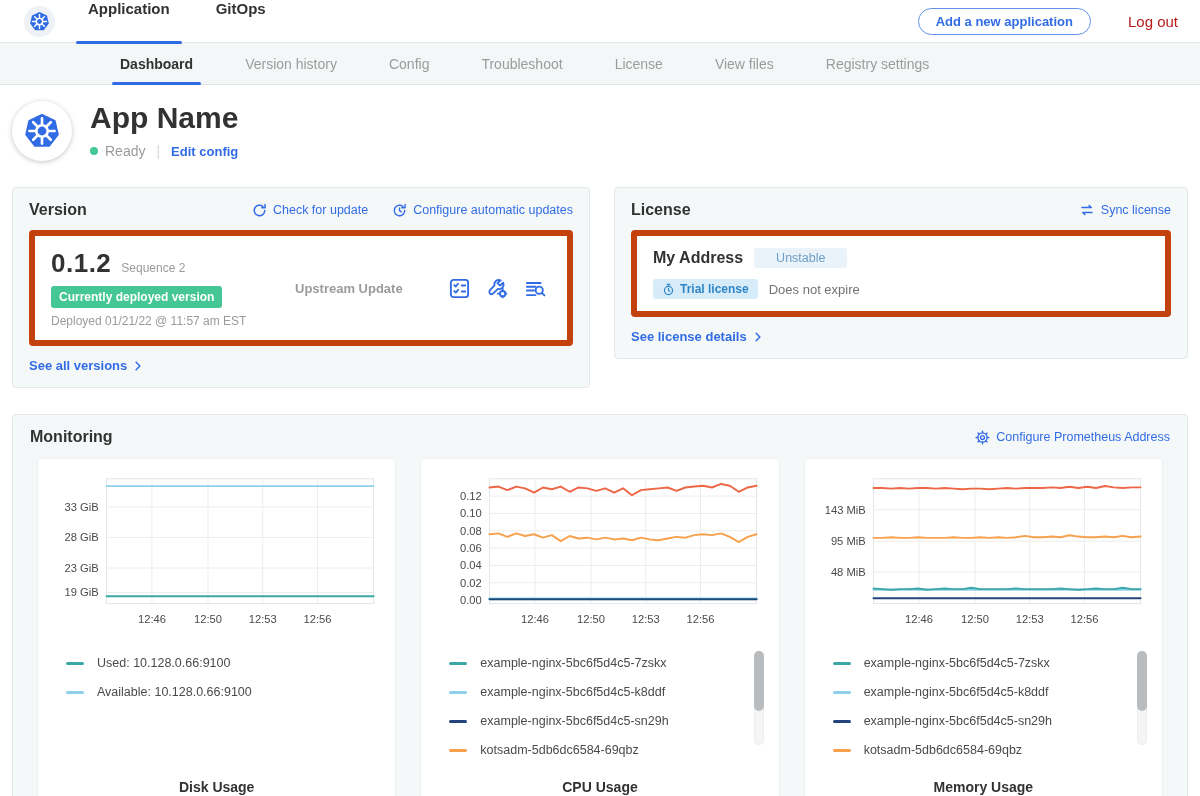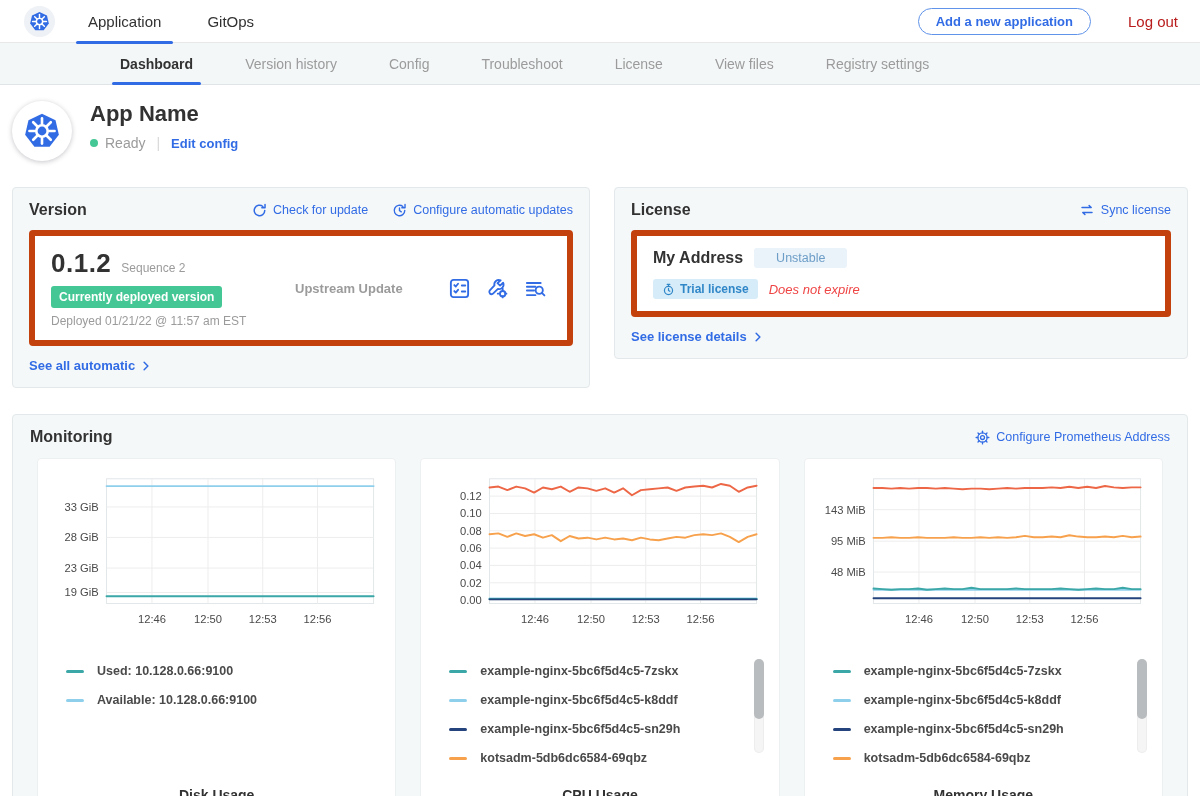--- a/index.html
+++ b/index.html
@@ -5,34 +5,34 @@
   * { box-sizing: border-box; }
   html,body { margin:0; padding:0; }
   body {
     width:1200px; height:796px; overflow:hidden;
     font-family:"Liberation Sans", sans-serif;
     color:#323232; background:#fff;
   }
   
   .topnav { display:flex; align-items:center; height:43px; padding:0 22px 0 24px; border-bottom:1px solid #e8e8e8; background:#fff; }
   .nav-logo { width:31px; height:31px; border-radius:50%; background:#eef1f5; display:flex; align-items:center; justify-content:center; margin-right:33px; }
-  .nav-tab { font-weight:normal; font-size:15px; color:#323232; height:43px; display:flex; align-items:center; position:relative; margin-right:46px; cursor:pointer; }
+  .nav-tab { font-weight:bold; font-size:15px; color:#323232; height:43px; display:flex; position:relative; margin-right:46px; cursor:pointer; }
   .nav-tab.active::after { content:""; position:absolute; left:-12px; right:-12px; bottom:-1px; height:3px; background:#326ce5; border-radius:2px; }
   .spacer { flex:1; }
   .add-btn { border:1.5px solid #6093ea; background:#fff; color:#326ce5; font-weight:bold; font-size:13px; font-family:inherit; padding:5px 17px; border-radius:17px; margin-right:20px; cursor:pointer; }
   .logout { font-size:15px; color:#b91c1c; cursor:pointer;margin-left:17px; }
   
   .subnav { height:42px; background:#f4f7f8; border-bottom:1px solid #e0e4e6; display:flex; align-items:center; padding-left:120px; gap:52px; }
   .subnav-tab { font-size:14px; color:#9b9b9b; height:42px; display:flex; align-items:center; position:relative; cursor:pointer; white-space:nowrap; }
   .subnav-tab.active { color:#323232; font-weight:bold; }
   .subnav-tab.active::after { content:""; position:absolute; left:-8px; right:-8px; bottom:0; height:3px; background:#326ce5; border-radius:2px; }
   
   .app-header { display:flex; padding:12px 0 12px 12px; }
   .avatar { width:60px; height:60px; border-radius:50%; background:#fff; box-shadow:0 1px 5px rgba(50,50,70,.28); display:flex; align-items:center; justify-content:center; margin-right:18px; margin-top:4px; }
-  .app-title { font-size:22px; font-weight:bold; margin:4px 0 8px; }
+  .app-title { font-size:30px; font-weight:bold; margin:4px 0 8px; }
   .status-row { display:flex; align-items:center; gap:7px; font-size:14px; color:#9b9b9b; }
   .dot { width:8px; height:8px; border-radius:50%; background:#44c794; }
   .vdiv { color:#d8d8d8; padding:0 4px; }
   .blue-link { color:#326ce5; font-weight:bold; font-size:13px; cursor:pointer; display:flex; align-items:center; gap:5px; }
   
   .content { padding:0 12px; }
   .cards-row { display:flex; gap:24px; align-items:flex-start; margin-top:14px; }
   .panel { background:#f5f8f9; border:1px solid #e3e8ea; border-radius:4px; padding:13px 16px 14px; }
   .version-panel { width:578px; }
   .license-panel { flex:1; }
@@ -50,28 +50,28 @@
   .v-deployed { font-size:12px; color:#9b9b9b; }
   .v-source { flex:1; color:#9b9b9b; font-weight:bold; font-size:13px; padding-left:26px; }
   .v-actions { display:flex; gap:15px; align-items:center; padding-right:4px; }
   .icon-btn { background:none; border:none; padding:0; color:#326ce5; cursor:pointer; display:flex; }
   .see-link { margin-top:12px; }
   .lic-row1 { display:flex; align-items:center; gap:11px; margin-bottom:11px; }
   .customer { font-size:16px; font-weight:bold; }
   .badge-channel { background:#eaf2fa; color:#6d9ec7; font-size:12.5px; padding:3px 22px; border-radius:3px; }
   .lic-row2 { display:flex; align-items:center; gap:11px; }
   .badge-trial { background:#d7ecf9; color:#3087c8; font-weight:bold; font-size:12px; padding:3px 9px; border-radius:3px; display:flex; align-items:center; gap:5px; }
-  .expiry { color:#ef4444; font-size:13px;font-style:italic; }
+  .expiry { color:#737373; font-size:13px; }
   
   .monitoring { margin-top:26px; padding:13px 12px 20px; }
   .mon-head { display:flex; align-items:center; margin:0 5px 12px; }
   .charts-row { display:flex; gap:24px; padding:0 12px; }
   .chart-card { background:#fff; border:1px solid #edf0f1; border-radius:4px; width:366px; padding:12px 12px 14px; display:flex; flex-direction:column; }
   .chart-svg { width:100%; display:block; }
-  .legend { margin-top:16px; position:relative; height:120px; padding-left:16px;font-weight:bold; }
+  .legend { margin-top:8px; position:relative; height:120px; padding-left:16px; }
   .legend-item { display:flex; align-items:center; gap:13px; height:29px; font-size:12.5px; color:#4a4a4a; }
   .dash { width:18px; height:3px; border-radius:2px; flex:none; }
   .legend-scrollbar { position:absolute; right:3px; top:2px; width:10px; height:94px; background:#f5f5f5; border-radius:6px; box-shadow:inset 0 0 0 1px #ededed; cursor:pointer; }
   .legend-thumb { width:10px; height:60px; background:#b9bcbe; border-radius:6px; }
   .chart-title { text-align:center; font-weight:bold; font-size:14px; margin-top:10px; }
 </style>
 </head>
 <body>
 
 <svg width="0" height="0" style="position:absolute">
@@ -203,21 +203,21 @@
             <svg width="23" height="23" viewBox="0 0 16 16" fill="none" stroke="currentColor" stroke-width="1.3" stroke-linecap="round" stroke-linejoin="round">
                 <path d="M2 4.2h9.6M2 6.8h6M2 9.4h5"></path>
                 <circle cx="10.6" cy="9.2" r="2.5"></circle>
                 <path d="M12.4 11l1.8 1.8"></path>
                 <path d="M2 12.6h6"></path>
               </svg>
           </button>
         </div>
       </div>
       <div class="blue-link see-link">
-        <span>See all automatic</span>
+        <span>See all versions</span>
         <svg width="12" height="12" viewBox="0 0 16 16" fill="none" stroke="currentColor" stroke-width="2" stroke-linecap="round" stroke-linejoin="round">
             <path d="M5.5 3l5 5-5 5"></path>
           </svg>
       </div>
     </div>
 
     <div class="panel license-panel">
       <div class="panel-head">
         <div class="panel-title">License</div>
         <div class="head-link">

